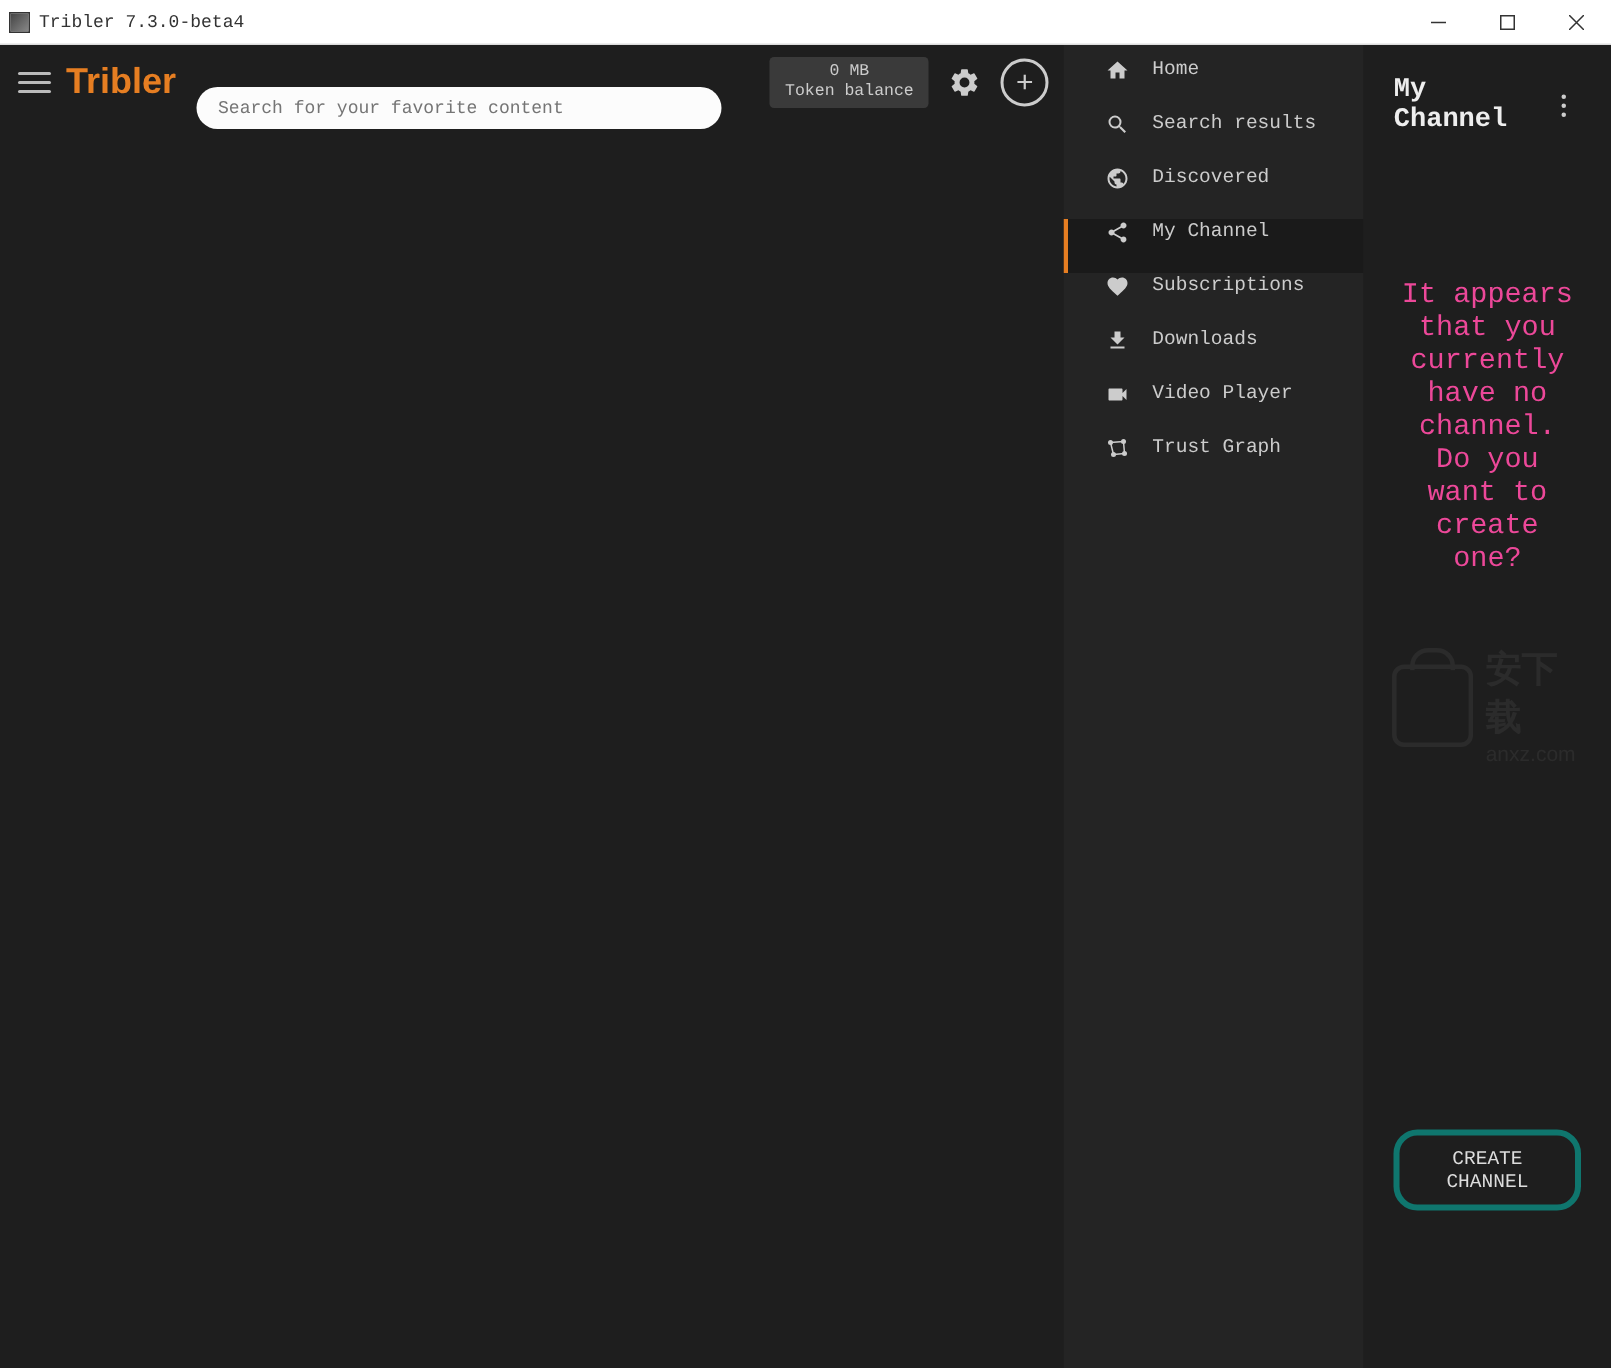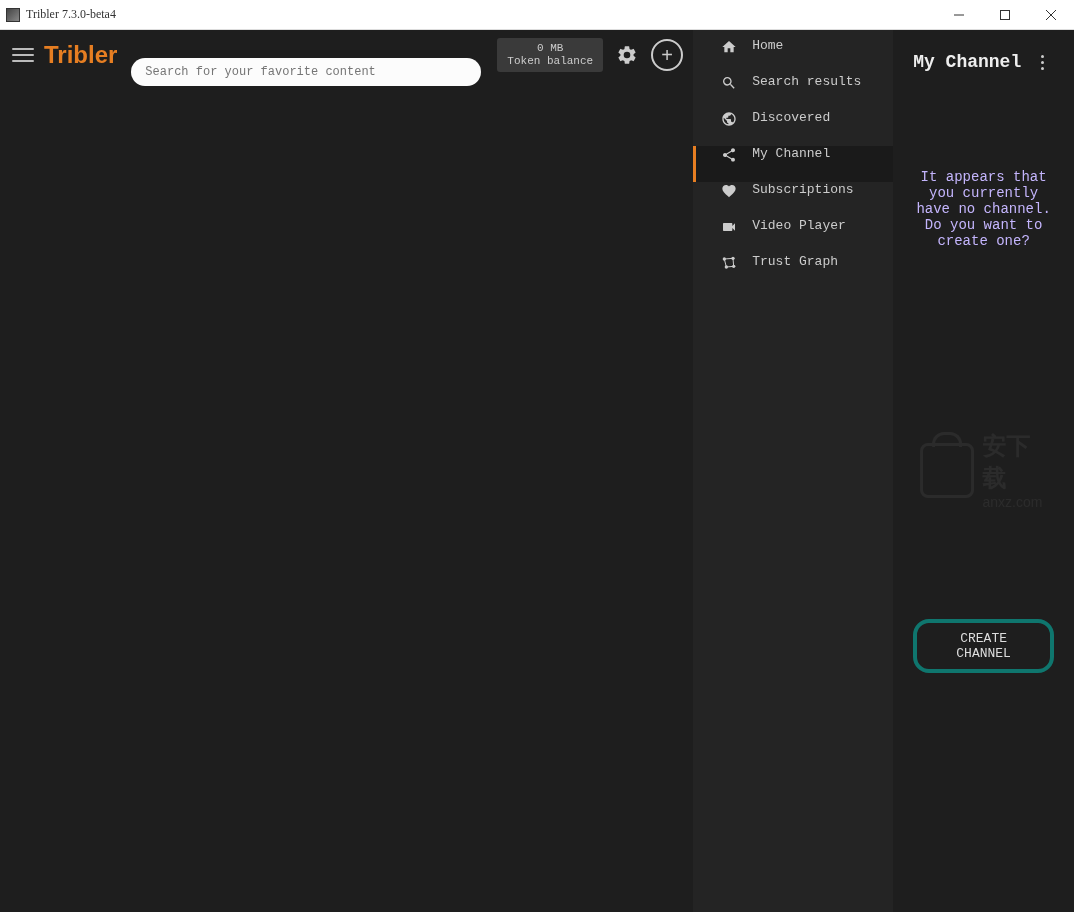--- a/index.html
+++ b/index.html
@@ -11,21 +11,21 @@
   overflow: hidden;
   position: relative;
 }
 .titlebar {
   height: 30px;
   background: #fff;
   border-bottom: 1px solid #ddd;
   display: flex;
   align-items: center;
   justify-content: space-between;
-  font-family: Liberation Serif, serif;
+  font-family: Liberation Mono, monospace;
   font-size: 12px;
   color: #333;
   gap: 20px;
 }
 .titlebar-left { display: flex; align-items: center; gap: 6px; padding-left: 6px; }
 .titlebar-icon {
   width: 14px; height: 14px;
   background: linear-gradient(135deg,#444,#888);
   border: 1px solid #333;
 }
@@ -80,20 +80,21 @@
 .header-spacer { flex: 1; }
 .token-box {
   background: #3a3a3a;
   border-radius: 3px;
   padding: 4px 10px;
   text-align: center;
   color: #ccc;
   font-size: 11px;
   line-height: 1.2;
   cursor: pointer;
+  margin-left: 16px;
 }
 .settings-btn, .add-btn {
   width: 32px; height: 32px;
   display: flex; align-items: center; justify-content: center;
   cursor: pointer;
 }
 .add-btn {
   border: 2px solid #ccc;
   border-radius: 50%;
   color: #ccc;
@@ -144,22 +145,22 @@
 }
 .kebab {
   width: 24px; height: 24px;
   display: flex; flex-direction: column;
   align-items: center; justify-content: center;
   gap: 3px; cursor: pointer;
 }
 .kebab span { width: 3px; height: 3px; background: #ccc; border-radius: 50%; }
 .empty-msg {
   text-align: center;
-  font-size: 14px;
-  color: #c4b5fd;
+  font-size: 19px;
+  color: #ec4899;
   margin-top: 95px;
 }
 .create-btn {
   display: block;
   margin: 370px auto 0;
   border: 4px solid #0f766e;
   background: transparent;
   color: #ddd;
   font-family: "Courier New", monospace;
   font-size: 13px;
@@ -292,20 +293,28 @@
         <span class="nav-icon">
             <svg viewBox="0 0 24 24">
               <path d="M12 21.35l-1.45-1.32C5.4 15.36 2 12.28 2 8.5 2 5.42 4.42 3 7.5 3c1.74 0 3.41.81 4.5 2.09C13.09 3.81 14.76 3 16.5 3 19.58 3 22 5.42 22 8.5c0 3.78-3.4 6.86-8.55 11.54L12 21.35z"></path>
             </svg>
           </span>
         <span>Subscriptions</span>
       </div>
       <div class="nav-item">
         <span class="nav-icon">
             <svg viewBox="0 0 24 24">
+              <path d="M19 9h-4V3H9v6H5l7 7 7-7zM5 18v2h14v-2H5z"></path>
+            </svg>
+          </span>
+        <span>Downloads</span>
+      </div>
+      <div class="nav-item">
+        <span class="nav-icon">
+            <svg viewBox="0 0 24 24">
               <path d="M17 10.5V7c0-.55-.45-1-1-1H4c-.55 0-1 .45-1 1v10c0 .55.45 1 1 1h12c.55 0 1-.45 1-1v-3.5l4 4v-11l-4 4z"></path>
             </svg>
           </span>
         <span>Video Player</span>
       </div>
       <div class="nav-item">
         <span class="nav-icon">
             <svg viewBox="0 0 24 24">
               <circle cx="5" cy="6" r="2.5"></circle>
               <circle cx="18" cy="5" r="2.5"></circle>

